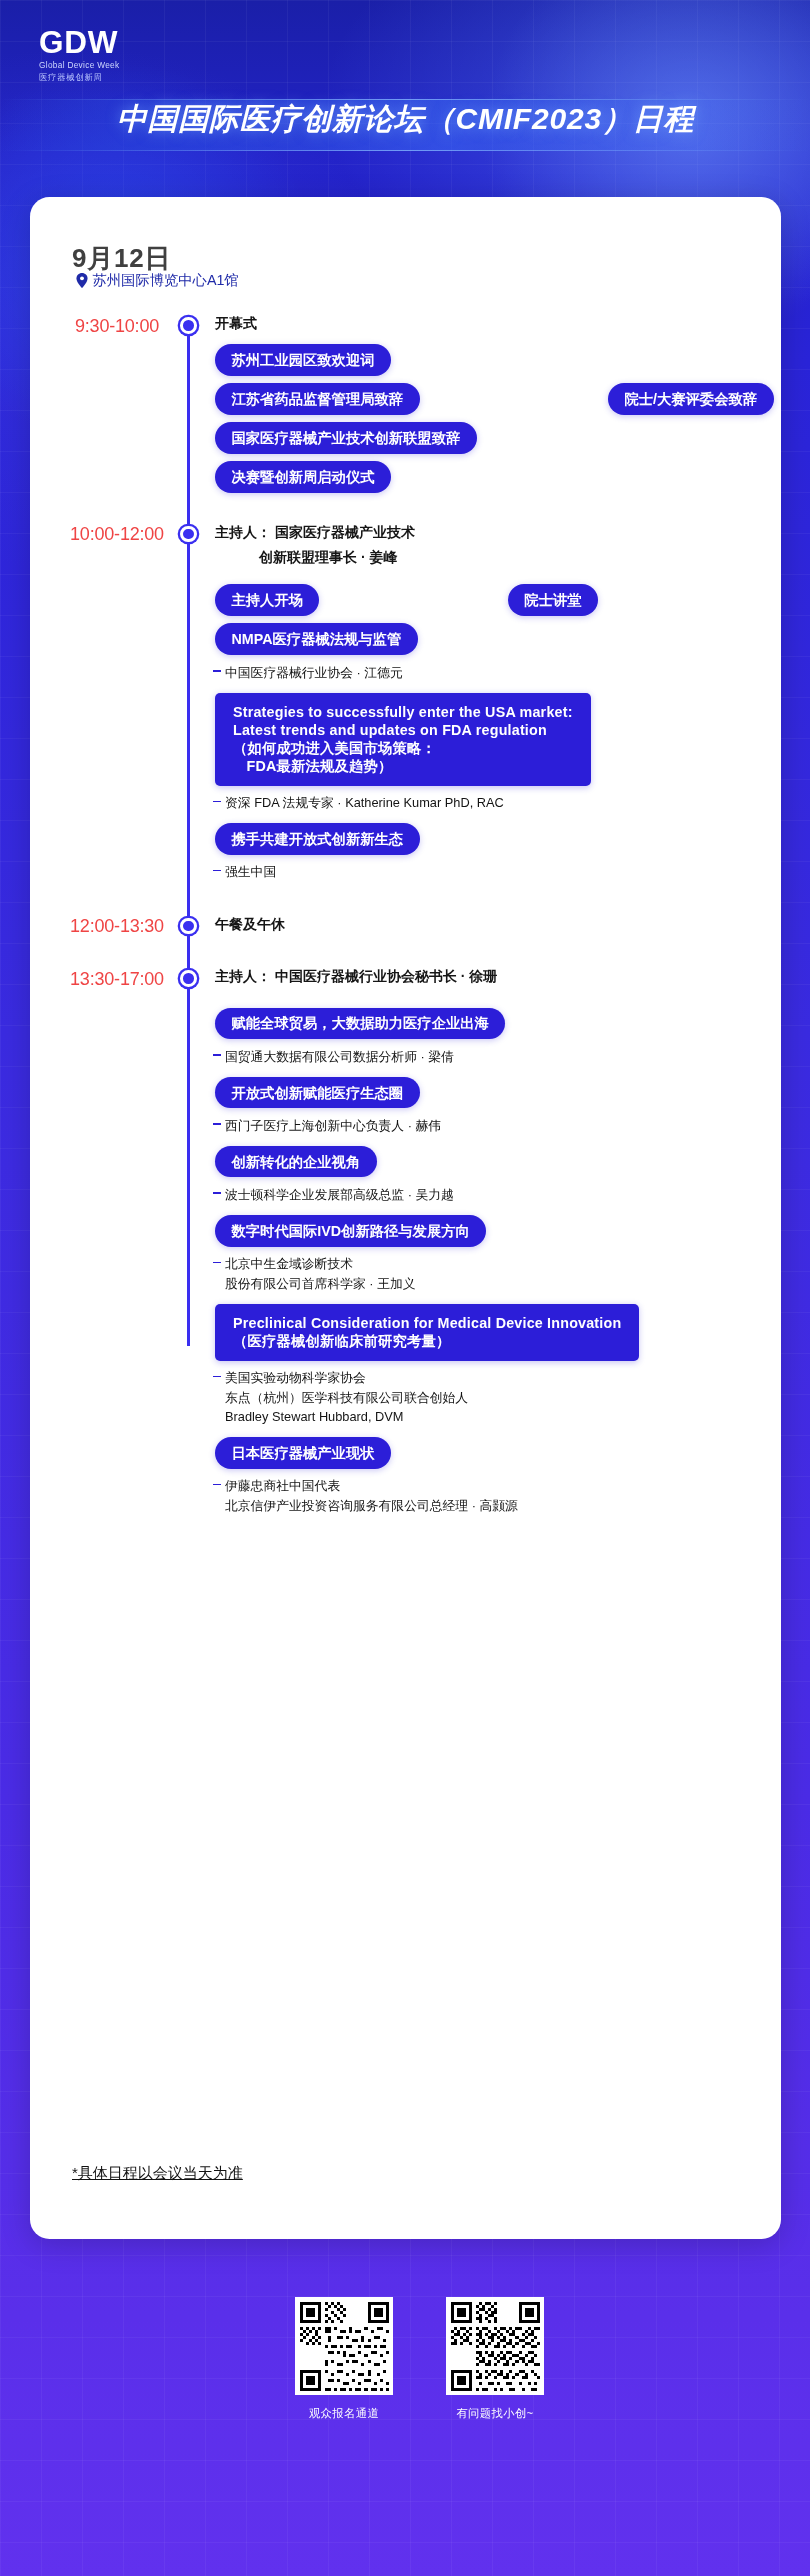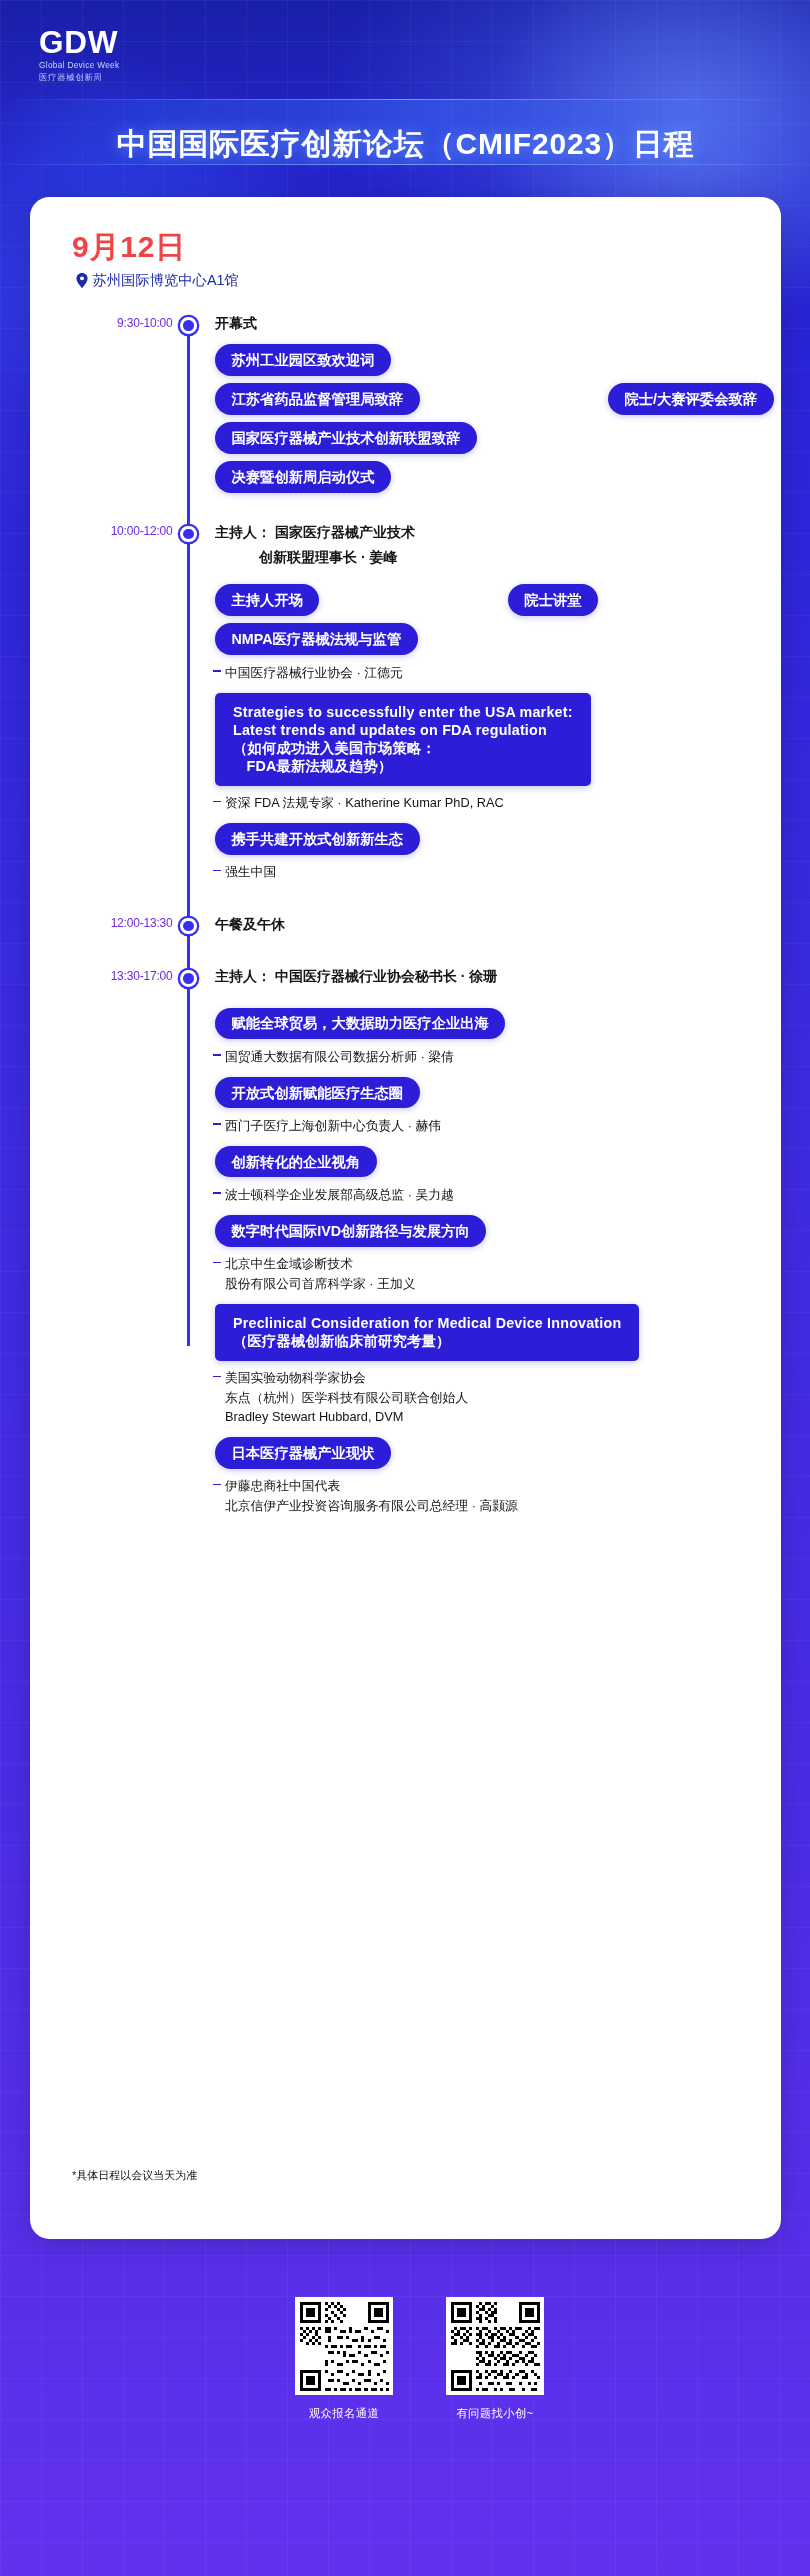--- a/index.html
+++ b/index.html
@@ -48,44 +48,44 @@
   }
   .logo .en {
     font-size: 8.3px; color: #cfd8ff; letter-spacing: 0.3px; margin-top: 1.5px;
   }
   .logo .cn {
     font-size: 8.3px; color: #b9c4ff; letter-spacing: 0.8px; margin-top: 2.3px;
   }
 
   
   .banner {
-    position: absolute; left: 0; top: 99px; width: 811px; height: 66px;
+    position: absolute; left: 0; top: 99px; width: 811px; height: 52px;
     background: linear-gradient(90deg, rgba(30,40,190,0.0) 0%, rgba(40,70,220,0.55) 18%, rgba(60,110,250,0.5) 55%, rgba(40,60,210,0.0) 100%);
-    display: flex; align-items: flex-end; justify-content: center;
+    display: flex; align-items: flex-start; justify-content: center; font-style: italic;
   }
   .banner .line {
     position: absolute; left: 0; width: 100%; height: 0.8px;
     background: linear-gradient(90deg, rgba(120,180,255,0) 0%, rgba(140,190,255,0.7) 50%, rgba(120,180,255,0) 100%);
   }
   .banner .line.t { top: 0; }
   .banner .line.b { bottom: 0; }
   .banner h1 {
     font-size: 30px; color: #ffffff; font-weight: bold; letter-spacing: 0.8px;
     text-shadow: 0 0 13.5px rgba(120,170,255,0.7);
   }
 
   
   .card {
     position: absolute; left: 30px; top: 197px; width: 751px; height: 2042px;
     background: #ffffff; border-radius: 19.5px;
     box-shadow: 0 6px 30px rgba(0,0,0,0.18);
   }
   .date {
-    position: absolute; left: 42px; top: 30px;
-    font-size: 30px; font-weight: bold; color: #ef4444;
+    position: absolute; left: 42px; top: 44px;
+    font-size: 26px; font-weight: bold; color: #404040;
     letter-spacing: 0.8px;
   }
   .venue {
     position: absolute; left: 46px; top: 74px;
     display: flex; align-items: center; gap: 4.5px;
     font-size: 14.3px; color: #1f2aa8;
   }
   .pin { width: 12px; height: 15px; position: relative; display:inline-block; }
   .pin svg { display:block; }
 
@@ -97,21 +97,21 @@
     position: absolute; left: 157px; top: 13.5px; bottom: 180px; width: 3px;
     background: #3a2ff0;
   }
   .block { position: relative; padding-left: 0; }
 
   .row-head {
     position: relative; min-height: 30px; margin-bottom: 3px;
   }
   .time {
     position: absolute; left: 31.5px; top: 4.5px; width: 111px;
-    text-align: right; font-size: 12px; color: #6d28d9; letter-spacing: -0.2px;
+    text-align: center; font-size: 18px; color: #ef4444; letter-spacing: -0.2px;
   }
   .dot {
     position: absolute; left: 150px; top: 6px;
     width: 16.5px; height: 16.5px; border-radius: 50%;
     background: #3a2ff0; border: 3px solid #ffffff;
     box-shadow: 0 0 0 2.3px #3a2ff0;
   }
   .head-title {
     margin-left: 185px; font-size: 14px; font-weight: bold; color: #161616;
     line-height: 25.5px;
@@ -140,21 +140,21 @@
     content: ""; position: absolute; left: -12px; top: 7.5px;
     width: 7.5px; height: 1.5px; background: #2c1ed8;
   }
   .speaker .l { display: block; }
 
   .spacer-sm { height: 10.5px; }
   .spacer-md { height: 19.5px; }
 
   .footnote {
     position: absolute; left: 42px; bottom: 56px;
-    font-size: 11px; color: #111111;
+    font-size: 15px; color: #111111; text-decoration: underline;
   }
 
   
   .qr-wrap {
     position: absolute; left: 0; top: 2297px; width: 811px;
     display: flex; justify-content: center; gap: 53px; padding-left: 28px;
   }
   .qr-item { text-align: center; }
   .qr-box {
     width: 98px; height: 98px; background: #ffffff; padding: 4.5px;

